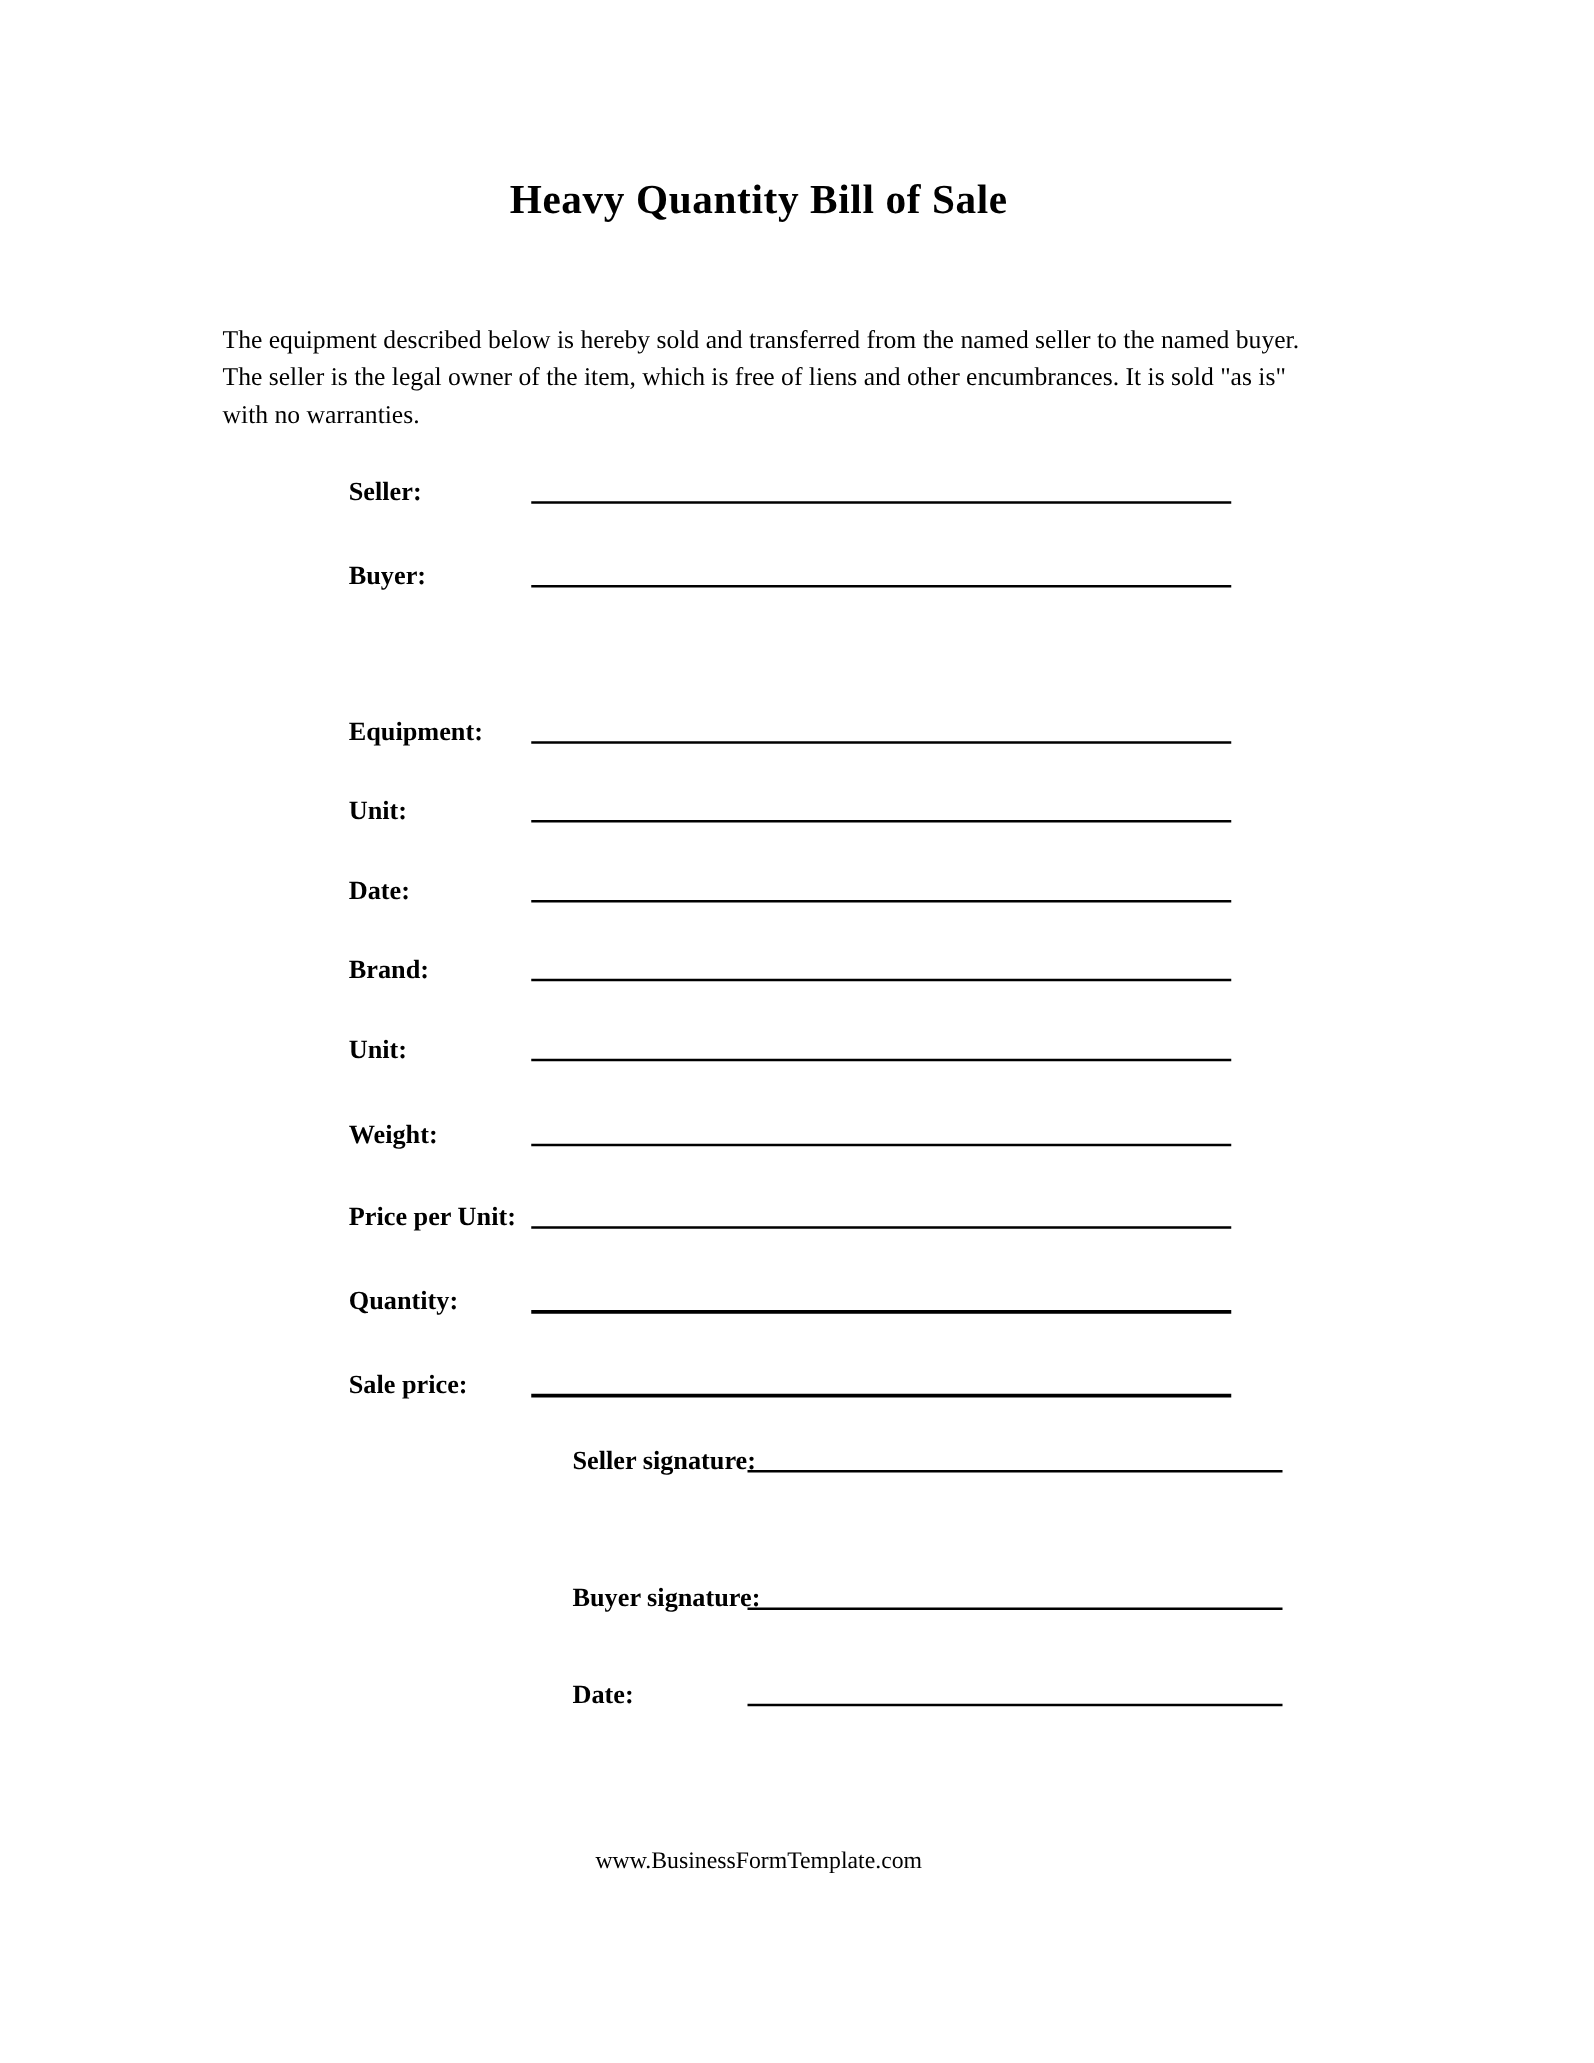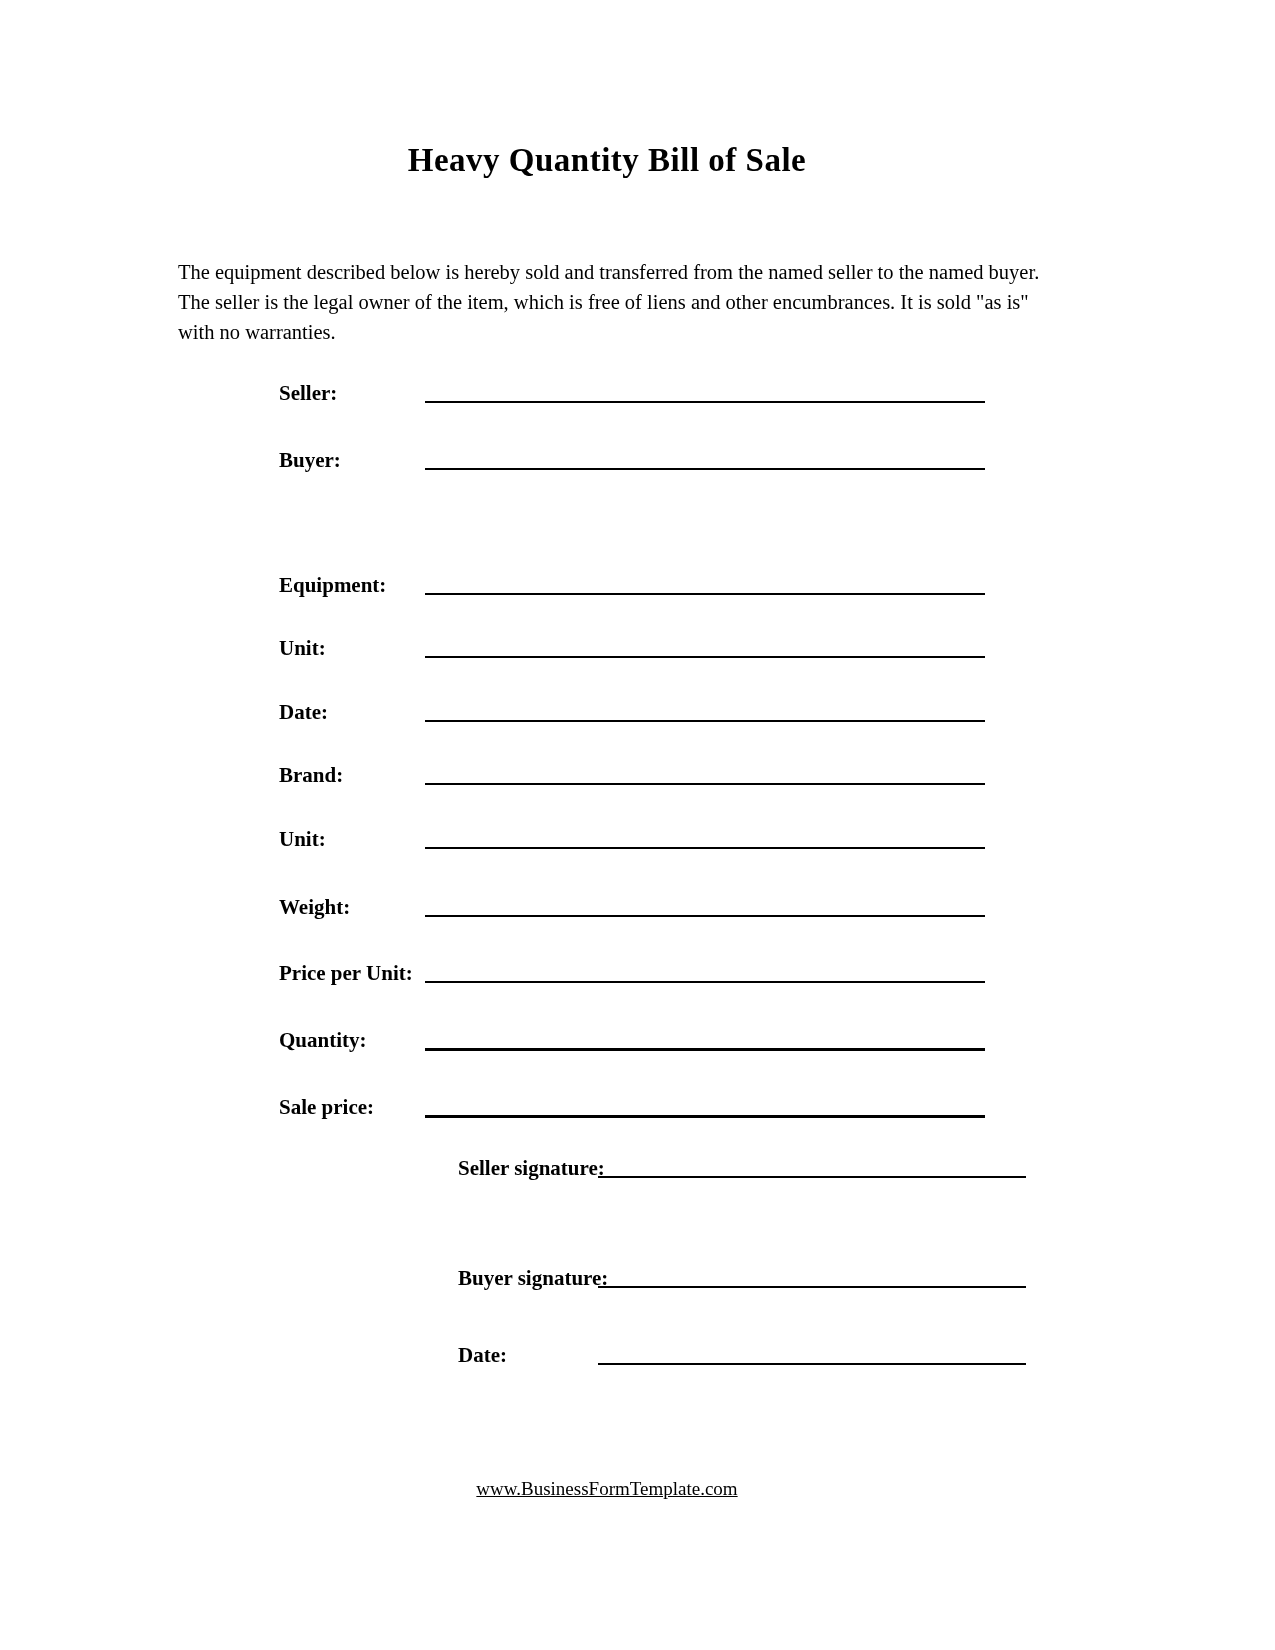--- a/index.html
+++ b/index.html
@@ -69,21 +69,20 @@
     left: 598px;
     width: 428px;
   }
   .doc-footer {
     position: absolute;
     left: 178px;
     top: 1478px;
     width: 858px;
     text-align: center;
     font-size: 19px;
-    text-decoration: underline;
   }
 </style>
 </head>
 <body>
 
 <div class="page">
 
   <div class="doc-title">Heavy Quantity Bill of Sale</div>
 
   <div class="doc-intro">The equipment described below is hereby sold and transferred from the named seller to the named buyer. The seller is the legal owner of the item, which is free of liens and other encumbrances. It is sold "as is" with no warranties.</div>

